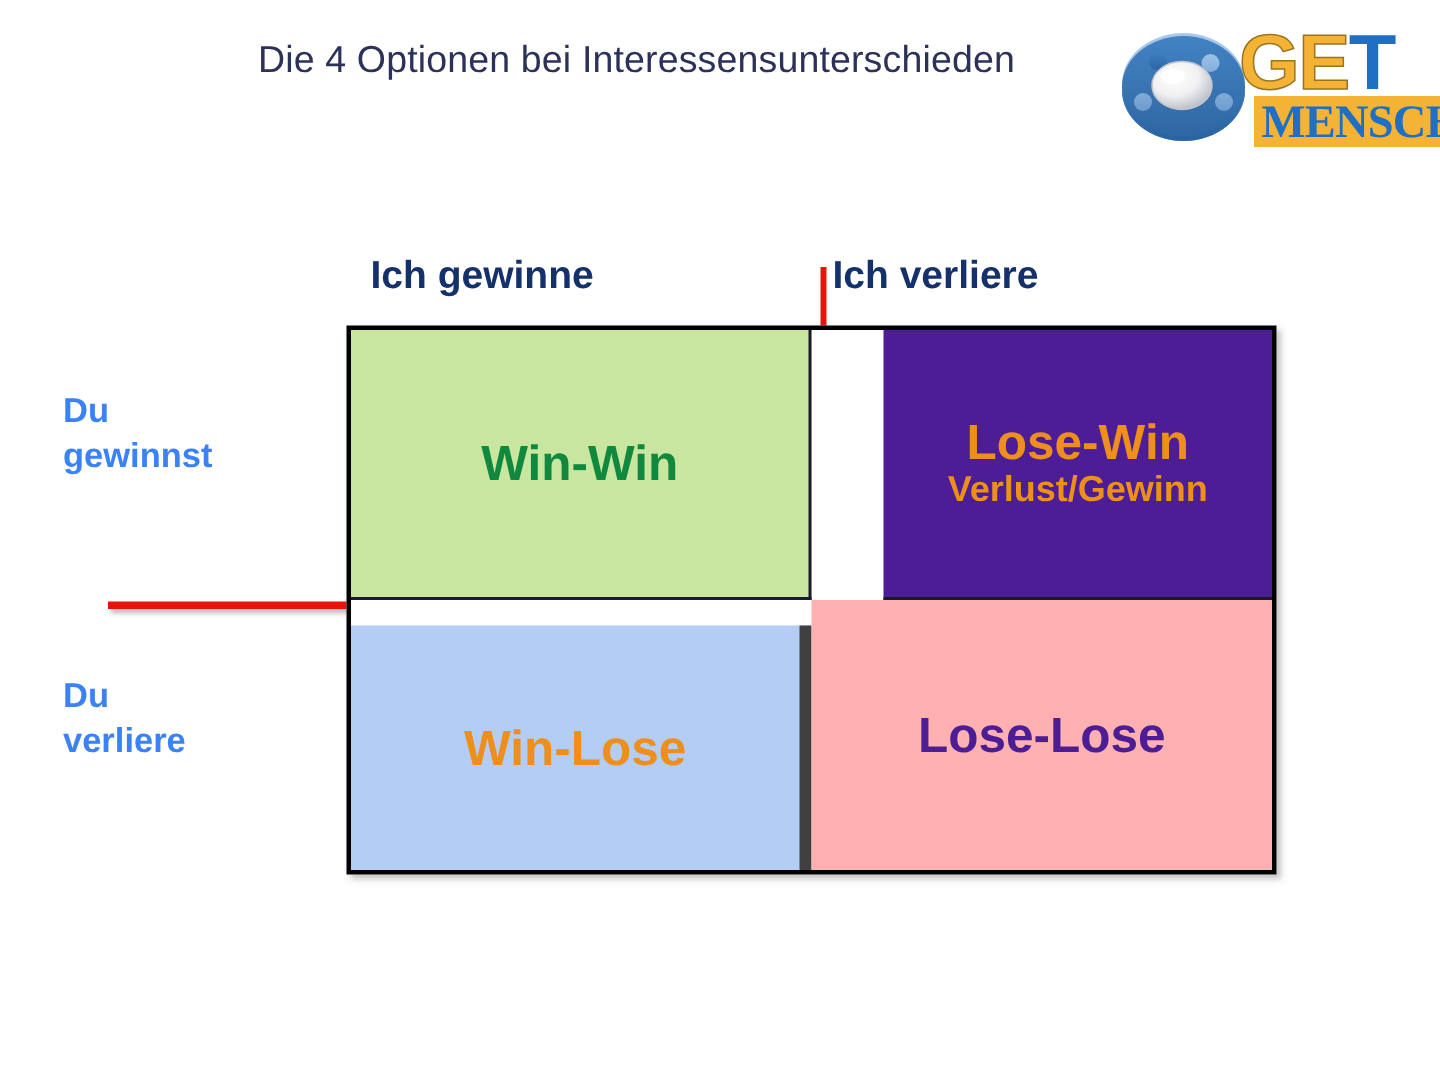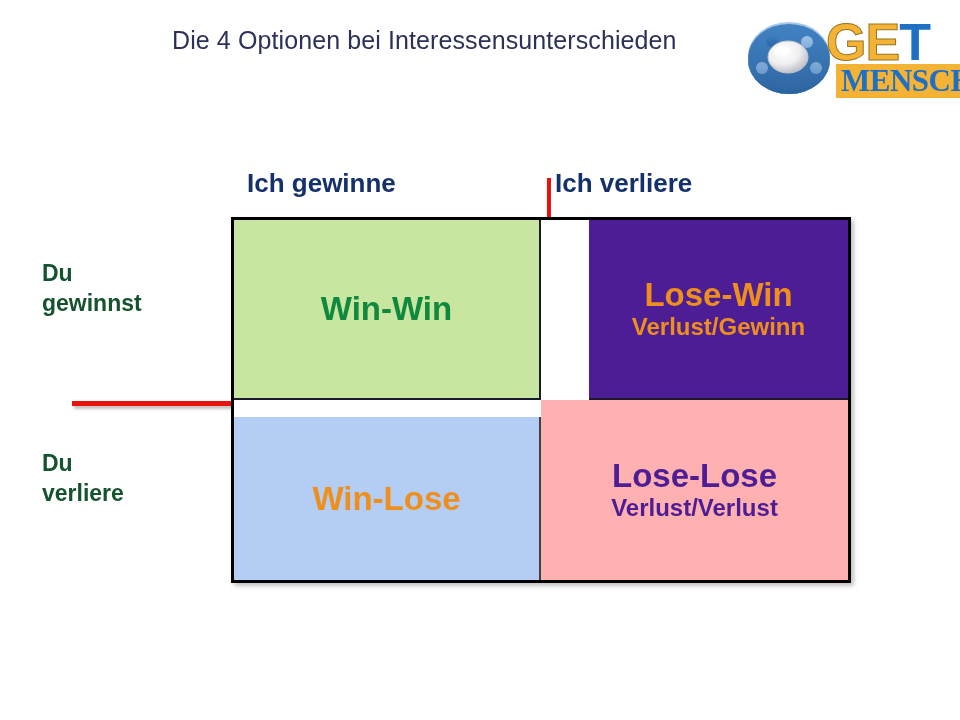--- a/index.html
+++ b/index.html
@@ -97,21 +97,21 @@
     font-family: "Liberation Sans", sans-serif;
   }
   #col-header-win  { left: 247px; top: 168px; }
   #col-header-lose { left: 555px; top: 168px; }
 
   
   .row-label {
     position: absolute;
     font-size: 23px;
     font-weight: bold;
-    color: #14532d;
+    color: #3b82f6;
     line-height: 1.32;
     font-family: "Liberation Sans", sans-serif;
   }
   #row-label-win  { left: 42px; top: 258px; }
   #row-label-lose { left: 42px; top: 448px; }
 
   
   #red-line-vertical {
     position: absolute;
     left: 547px;
@@ -176,21 +176,21 @@
   }
   #quad-win-win .quad-title, #quad-win-win .quad-sub { color: #10893e; }
   #quad-lose-win {
     background: #4c1d95;
     border-bottom: 2px solid #1a1a2e;
     margin-left: 48px;
   }
   #quad-lose-win .quad-title, #quad-lose-win .quad-sub { color: #ee8f1c; }
   #quad-win-lose {
     background: #b4cdf5;
-    border-right: 2px solid #404040;
+    border-right: 8px solid #404040;
     margin-top: 17px;
   }
   #quad-win-lose .quad-title, #quad-win-lose .quad-sub { color: #ee8f1c; }
   #quad-lose-lose {
     background: #ffb0b0;
   }
   #quad-lose-lose .quad-title, #quad-lose-lose .quad-sub { color: #4c1d95; }
 </style>
 </head>
 <body>
@@ -259,17 +259,16 @@
     </div>
     <div class="quad" id="quad-lose-win">
       <div class="quad-title">Lose-Win</div>
       <div class="quad-sub">Verlust/Gewinn</div>
     </div>
     <div class="quad" id="quad-win-lose">
       <div class="quad-title">Win-Lose</div>
     </div>
     <div class="quad" id="quad-lose-lose">
       <div class="quad-title">Lose-Lose</div>
-      <div class="quad-sub">Verlust/Verlust</div>
     </div>
   </div>
 
 </div>
 
 </body></html>

